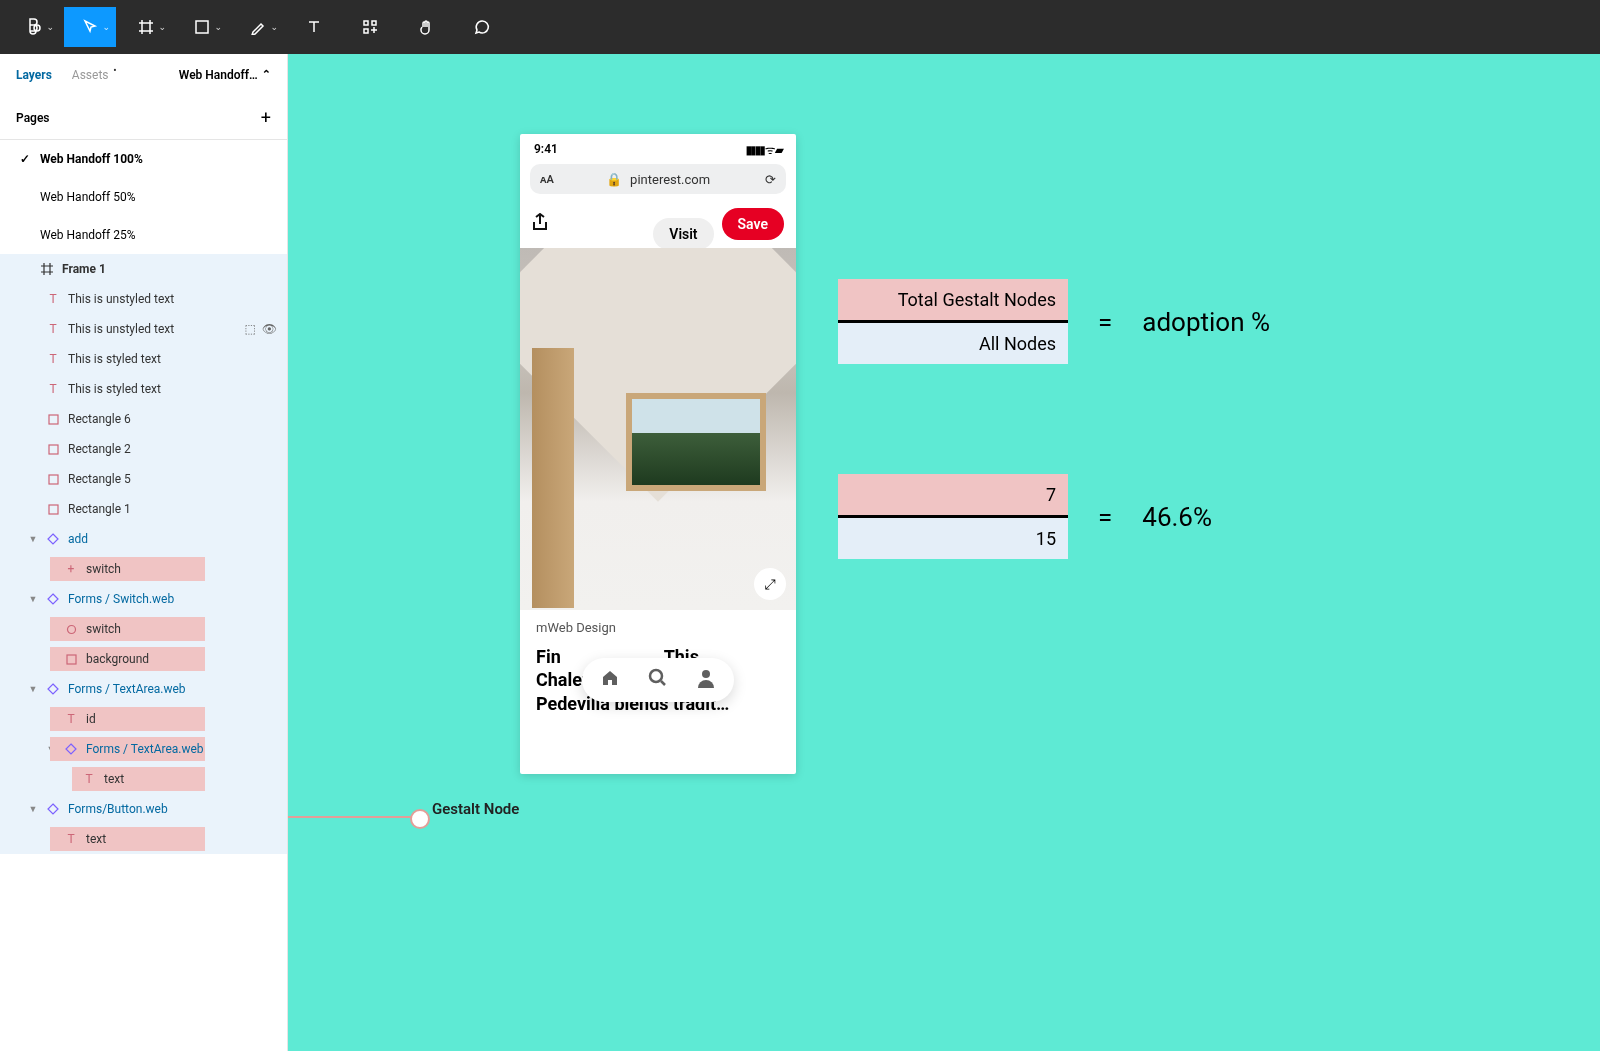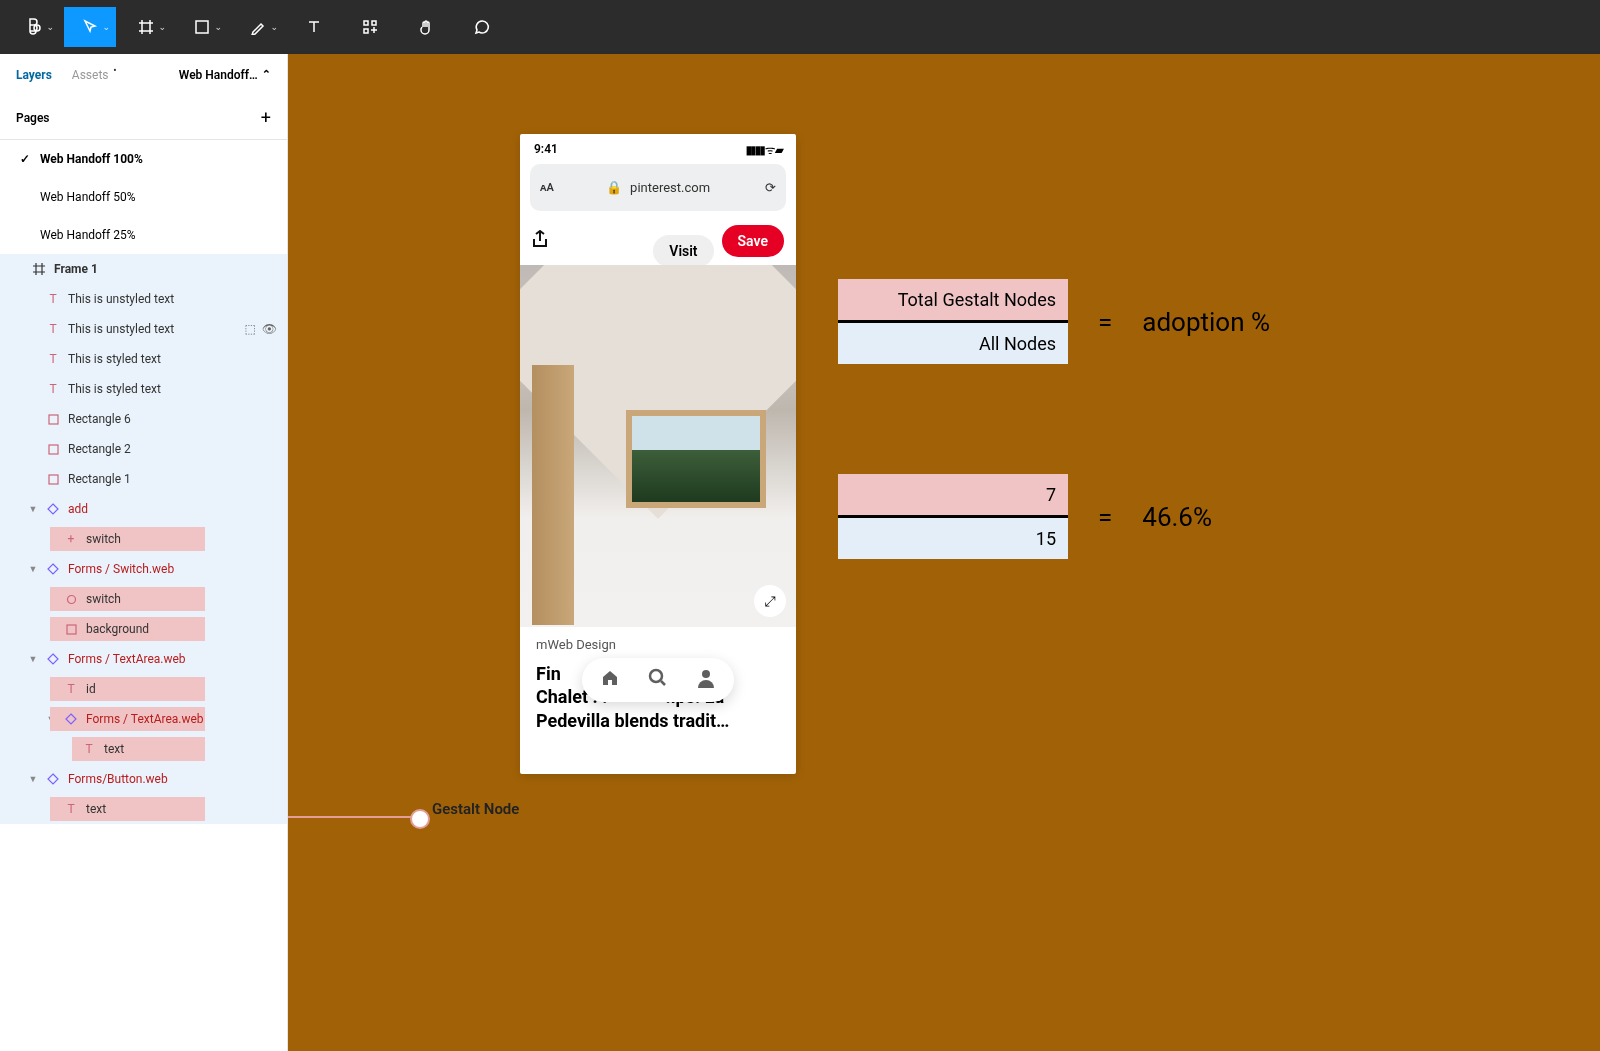--- a/index.html
+++ b/index.html
@@ -84,69 +84,69 @@
   .page-row {
     display:flex; align-items:center; height:38px; padding-left:20px;
   }
   .page-row .chk { width:20px; }
   .page-row.active { font-weight:700; }
 
   .layers {
     flex:1; overflow-y:auto;
   }
   .lrow {
-    display:flex; align-items:center; height:30px; padding-left:14px;
+    display:flex; align-items:center; height:30px; padding-left:22px;
     background:#eaf3fb;
     gap:8px;
   }
   .lrow:first-child { font-weight:700; }
   .lrow .icon { width:14px; display:flex; justify-content:center; color:#9aa5b1;}
   .lrow .txt { flex:1; color:#333; white-space:nowrap; overflow:hidden; text-overflow:ellipsis;}
   .lrow .acts { margin-left:auto; padding-right:10px; display:flex; gap:6px; color:#666;}
   .lrow.indent1 { padding-left:28px; }
   .lrow.indent2 { padding-left:46px; }
-  .lrow.comp .txt, .lrow.comp .icon { color:#b91c1c; }
+  .lrow.comp .txt, .lrow.comp .icon { color:#0369a1; }
   .lrow.pink {
     position:relative;
   }
   .lrow.pink::before {
     content:"";
     position:absolute; left:50px; right:82px; top:3px; bottom:3px;
     background:#f0c4c4;
     z-index:0;
   }
   .lrow.pink.indent3 { padding-left:64px; }
   .lrow.pink.indent3::before { left:72px; }
   .lrow.pink .icon, .lrow.pink .txt { position:relative; z-index:1; }
   .lrow .caret { color:#888; width:10px; font-size:9px; display:flex; justify-content:center; }
 
   
   .canvas {
     flex:1;
     position:relative;
-    background:#a16207;
+    background:#5eead4;
     overflow:hidden;
   }
 
   
   .phone {
     position:absolute;
     left: 232px; top: 80px;
     width: 276px; height: 640px;
     background:#fff;
     box-shadow: 0 2px 10px rgba(0,0,0,.15);
     border-radius: 2px;
   }
   .status {
     height: 30px; display:flex; align-items:center; justify-content:space-between;
     padding: 0 14px; font-size:12px; font-weight:600;
   }
   .status .icons { letter-spacing:-2px; font-weight:400;}
   .addr {
-    margin: 0 10px 6px; height:47px;
+    margin: 0 10px 6px; height:30px;
     background:#eeeff0; border-radius:10px;
     display:flex; align-items:center; justify-content:center; gap:8px;
     font-size:13px; color:#333; position:relative;
   }
   .addr .aa { position:absolute; left:10px; font-size:11px; font-weight:600; }
   .addr .refresh { position:absolute; right:10px; }
   .actionbar {
     height:48px; display:flex; align-items:center; padding:0 12px; gap:8px;
   }
   .actionbar .share { font-size:16px; }
@@ -371,20 +371,29 @@
           </span>
           <span class="txt">Rectangle 2</span>
         </div>
         <div class="lrow indent1">
           <span class="caret"></span>
           <span class="icon">
             <svg width="11" height="11" fill="none" stroke="#c67" stroke-width="1.2">
               <rect x="1" y="1" width="9" height="9"></rect>
             </svg>
           </span>
+          <span class="txt">Rectangle 5</span>
+        </div>
+        <div class="lrow indent1">
+          <span class="caret"></span>
+          <span class="icon">
+            <svg width="11" height="11" fill="none" stroke="#c67" stroke-width="1.2">
+              <rect x="1" y="1" width="9" height="9"></rect>
+            </svg>
+          </span>
           <span class="txt">Rectangle 1</span>
         </div>
         <div class="lrow indent1 comp">
           <span class="caret">▼</span>
           <span class="icon">
             <svg width="12" height="12" fill="none" stroke="#7b61ff" stroke-width="1.2">
               <path d="M6 1l5 5-5 5-5-5z"></path>
             </svg>
           </span>
           <span class="txt">add</span>

